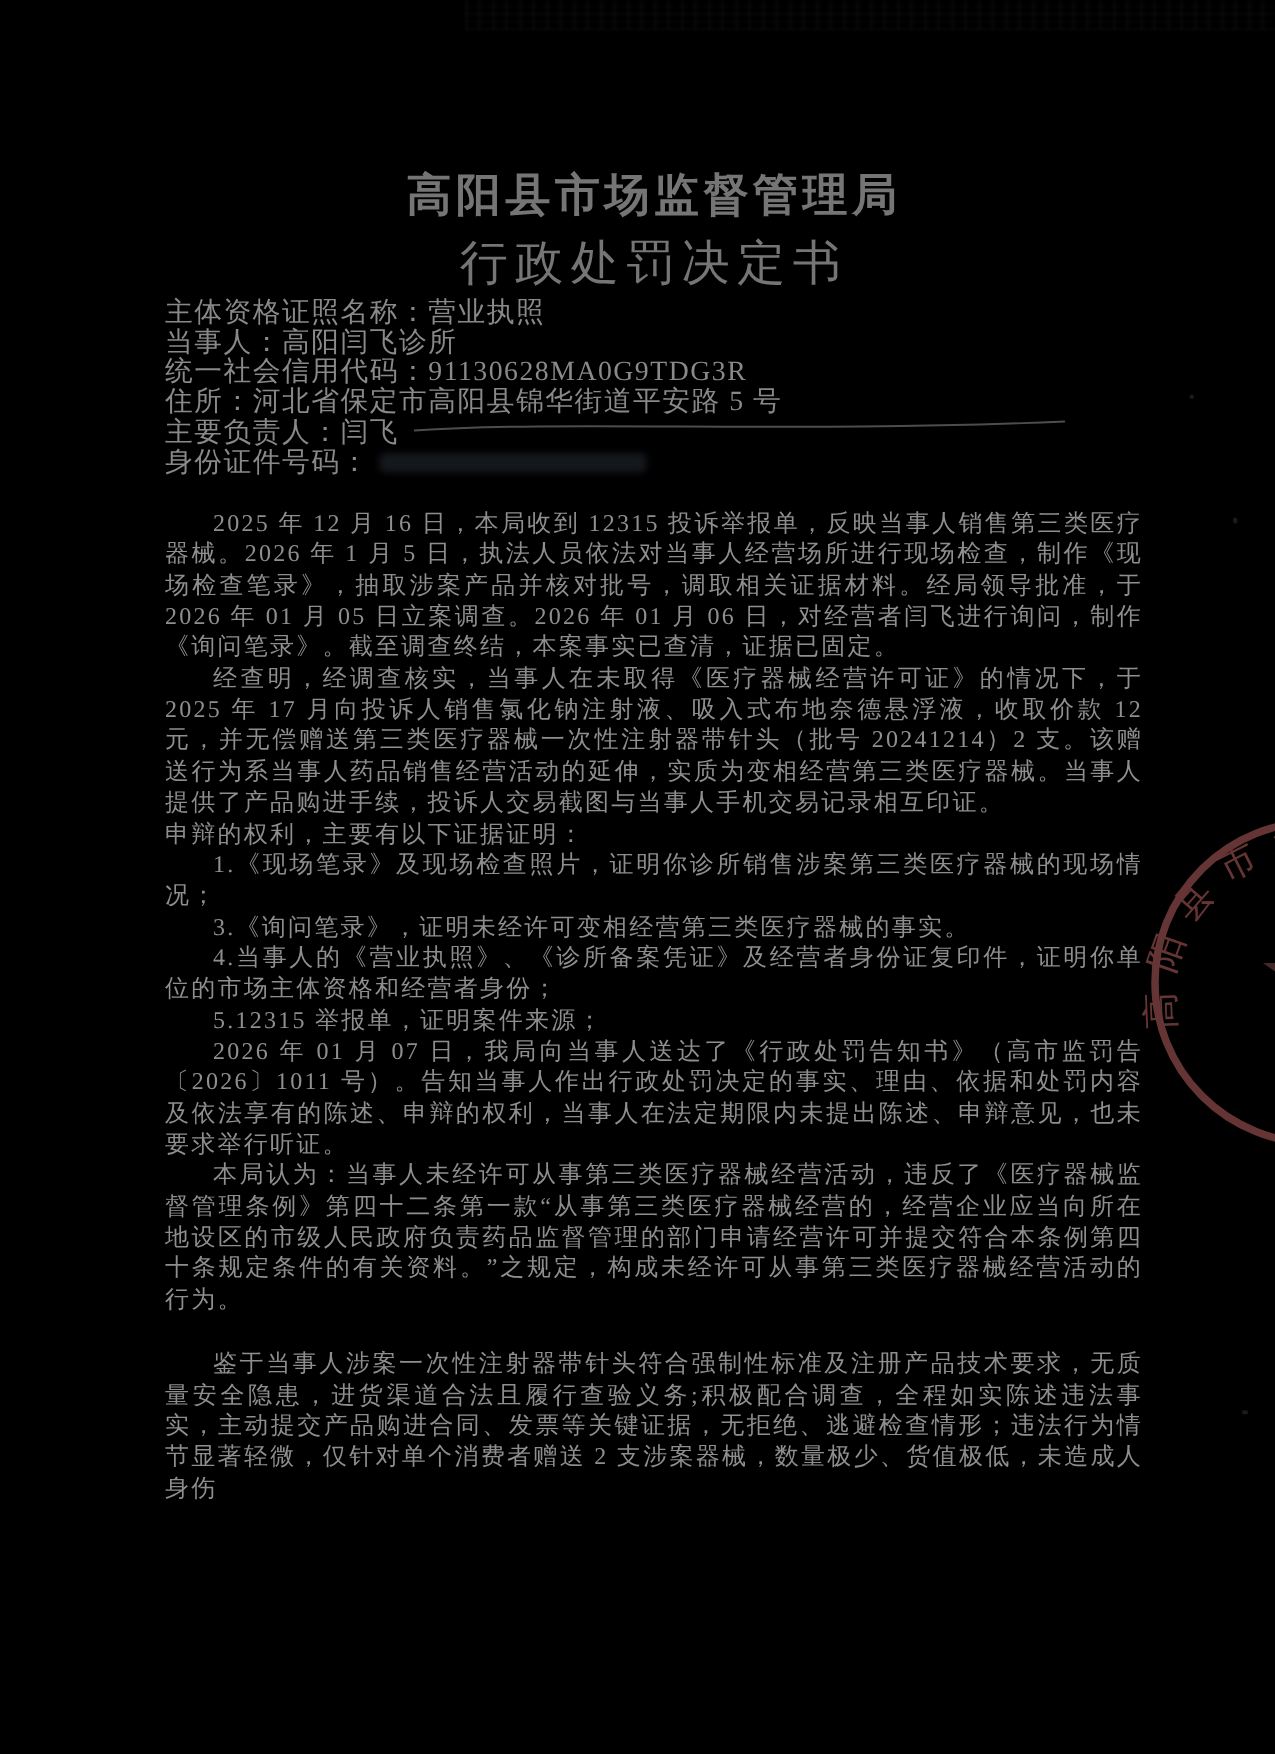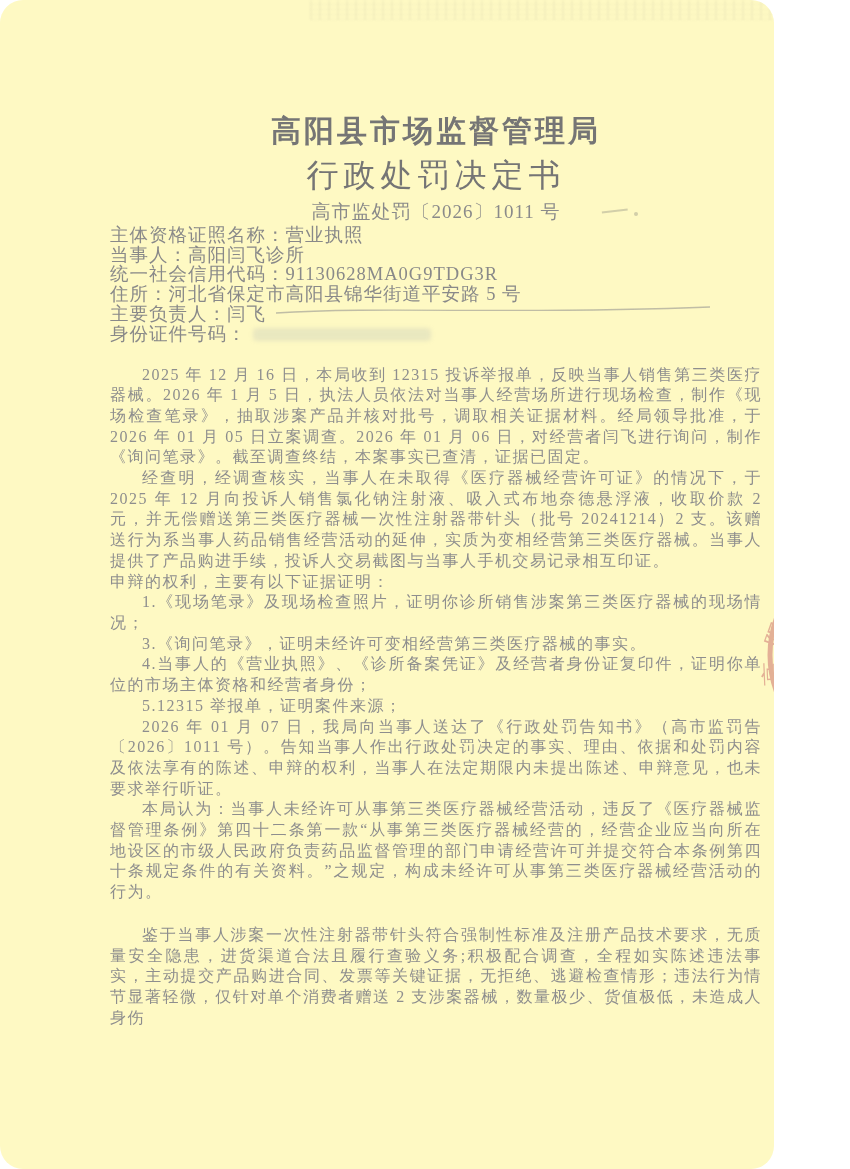--- a/index.html
+++ b/index.html
@@ -1,20 +1,20 @@
 <!DOCTYPE html>
 <html><head>
 <meta charset="utf-8">
 <style>
   * { margin:0; padding:0; box-sizing:border-box; }
   html,body { width:850px; height:1169px; }
   body { background:#ffffff; font-family:"Liberation Serif","DejaVu Serif",serif; }
   .page {
-    position:relative; width:774px; height:1169px;
-    background:#fef9c3; overflow:hidden; color:#8c8c8c;border-radius:23px;
+    position:relative; width:850px; height:1169px;
+    background:#000000; overflow:hidden; color:#8c8c8c;
   }
   
   .scan-noise {
     position:absolute; top:0; left:310px; width:540px; height:20px;
     background:
       repeating-linear-gradient(90deg, rgba(110,110,110,0.12) 0 2px, transparent 2px 9px),
       repeating-linear-gradient(0deg, rgba(130,130,130,0.10) 0 1px, transparent 1px 5px);
     filter:blur(1.2px); opacity:0.55;
   }
   .speck { position:absolute; border-radius:50%; background:rgba(120,120,120,0.22); }
@@ -67,25 +67,20 @@
   <div class="scan-noise"></div>
   <div class="speck" style="left:793px; top:263px; width:3px; height:3px;"></div>
   <div class="speck" style="left:822px; top:345px; width:3px; height:4px;"></div>
   <div class="speck" style="left:828px; top:940px; width:4px; height:3px;"></div>
 
   <div class="content">
 
     <div class="title1">高阳县市场监督管理局</div>
     <div class="title2">行政处罚决定书</div>
 
-    <div class="docnum">
-      <span>高市监处罚〔2026〕1011 号</span>
-      <span class="pencil-mark"></span>
-      <span class="pencil-dot"></span>
-    </div>
 
     <div class="info">
       <div class="info-line">
         <span>主体资格证照名称：</span><span>营业执照</span>
       </div>
       <div class="info-line">
         <span>当事人：</span><span>高阳闫飞诊所</span>
       </div>
       <div class="info-line">
         <span>统一社会信用代码：</span><span>91130628MA0G9TDG3R</span>
@@ -98,21 +93,21 @@
             <path d="M2,9 C110,2 250,11 436,3" stroke="rgba(140,140,140,0.55)" stroke-width="1.3" fill="none"></path>
           </svg>
       </div>
       <div class="info-line">
         <span>身份证件号码：</span><span></span><span class="smudge"></span>
       </div>
     </div>
 
     <div class="body-text">
       <p class="para">2025 年 12 月 16 日，本局收到 12315 投诉举报单，反映当事人销售第三类医疗器械。2026 年 1 月 5 日，执法人员依法对当事人经营场所进行现场检查，制作《现场检查笔录》，抽取涉案产品并核对批号，调取相关证据材料。经局领导批准，于 2026 年 01 月 05 日立案调查。2026 年 01 月 06 日，对经营者闫飞进行询问，制作《询问笔录》。截至调查终结，本案事实已查清，证据已固定。</p>
-      <p class="para">经查明，经调查核实，当事人在未取得《医疗器械经营许可证》的情况下，于 2025 年 12 月向投诉人销售氯化钠注射液、吸入式布地奈德悬浮液，收取价款 2 元，并无偿赠送第三类医疗器械一次性注射器带针头（批号 20241214）2 支。该赠送行为系当事人药品销售经营活动的延伸，实质为变相经营第三类医疗器械。当事人提供了产品购进手续，投诉人交易截图与当事人手机交易记录相互印证。</p>
+      <p class="para">经查明，经调查核实，当事人在未取得《医疗器械经营许可证》的情况下，于 2025 年 17 月向投诉人销售氯化钠注射液、吸入式布地奈德悬浮液，收取价款 12 元，并无偿赠送第三类医疗器械一次性注射器带针头（批号 20241214）2 支。该赠送行为系当事人药品销售经营活动的延伸，实质为变相经营第三类医疗器械。当事人提供了产品购进手续，投诉人交易截图与当事人手机交易记录相互印证。</p>
       <p class="no-indent">申辩的权利，主要有以下证据证明：</p>
       <p class="para">1.《现场笔录》及现场检查照片，证明你诊所销售涉案第三类医疗器械的现场情况；</p>
       <p class="para">3.《询问笔录》，证明未经许可变相经营第三类医疗器械的事实。</p>
       <p class="para">4.当事人的《营业执照》、《诊所备案凭证》及经营者身份证复印件，证明你单位的市场主体资格和经营者身份；</p>
       <p class="para">5.12315 举报单，证明案件来源；</p>
       <p class="para">2026 年 01 月 07 日，我局向当事人送达了《行政处罚告知书》（高市监罚告〔2026〕1011 号）。告知当事人作出行政处罚决定的事实、理由、依据和处罚内容及依法享有的陈述、申辩的权利，当事人在法定期限内未提出陈述、申辩意见，也未要求举行听证。</p>
       <p class="para">本局认为：当事人未经许可从事第三类医疗器械经营活动，违反了《医疗器械监督管理条例》第四十二条第一款“从事第三类医疗器械经营的，经营企业应当向所在地设区的市级人民政府负责药品监督管理的部门申请经营许可并提交符合本条例第四十条规定条件的有关资料。”之规定，构成未经许可从事第三类医疗器械经营活动的行为。</p>
       <p class="para gap-top">鉴于当事人涉案一次性注射器带针头符合强制性标准及注册产品技术要求，无质量安全隐患，进货渠道合法且履行查验义务;积极配合调查，全程如实陈述违法事实，主动提交产品购进合同、发票等关键证据，无拒绝、逃避检查情形；违法行为情节显著轻微，仅针对单个消费者赠送 2 支涉案器械，数量极少、货值极低，未造成人身伤</p>
     </div>
 

